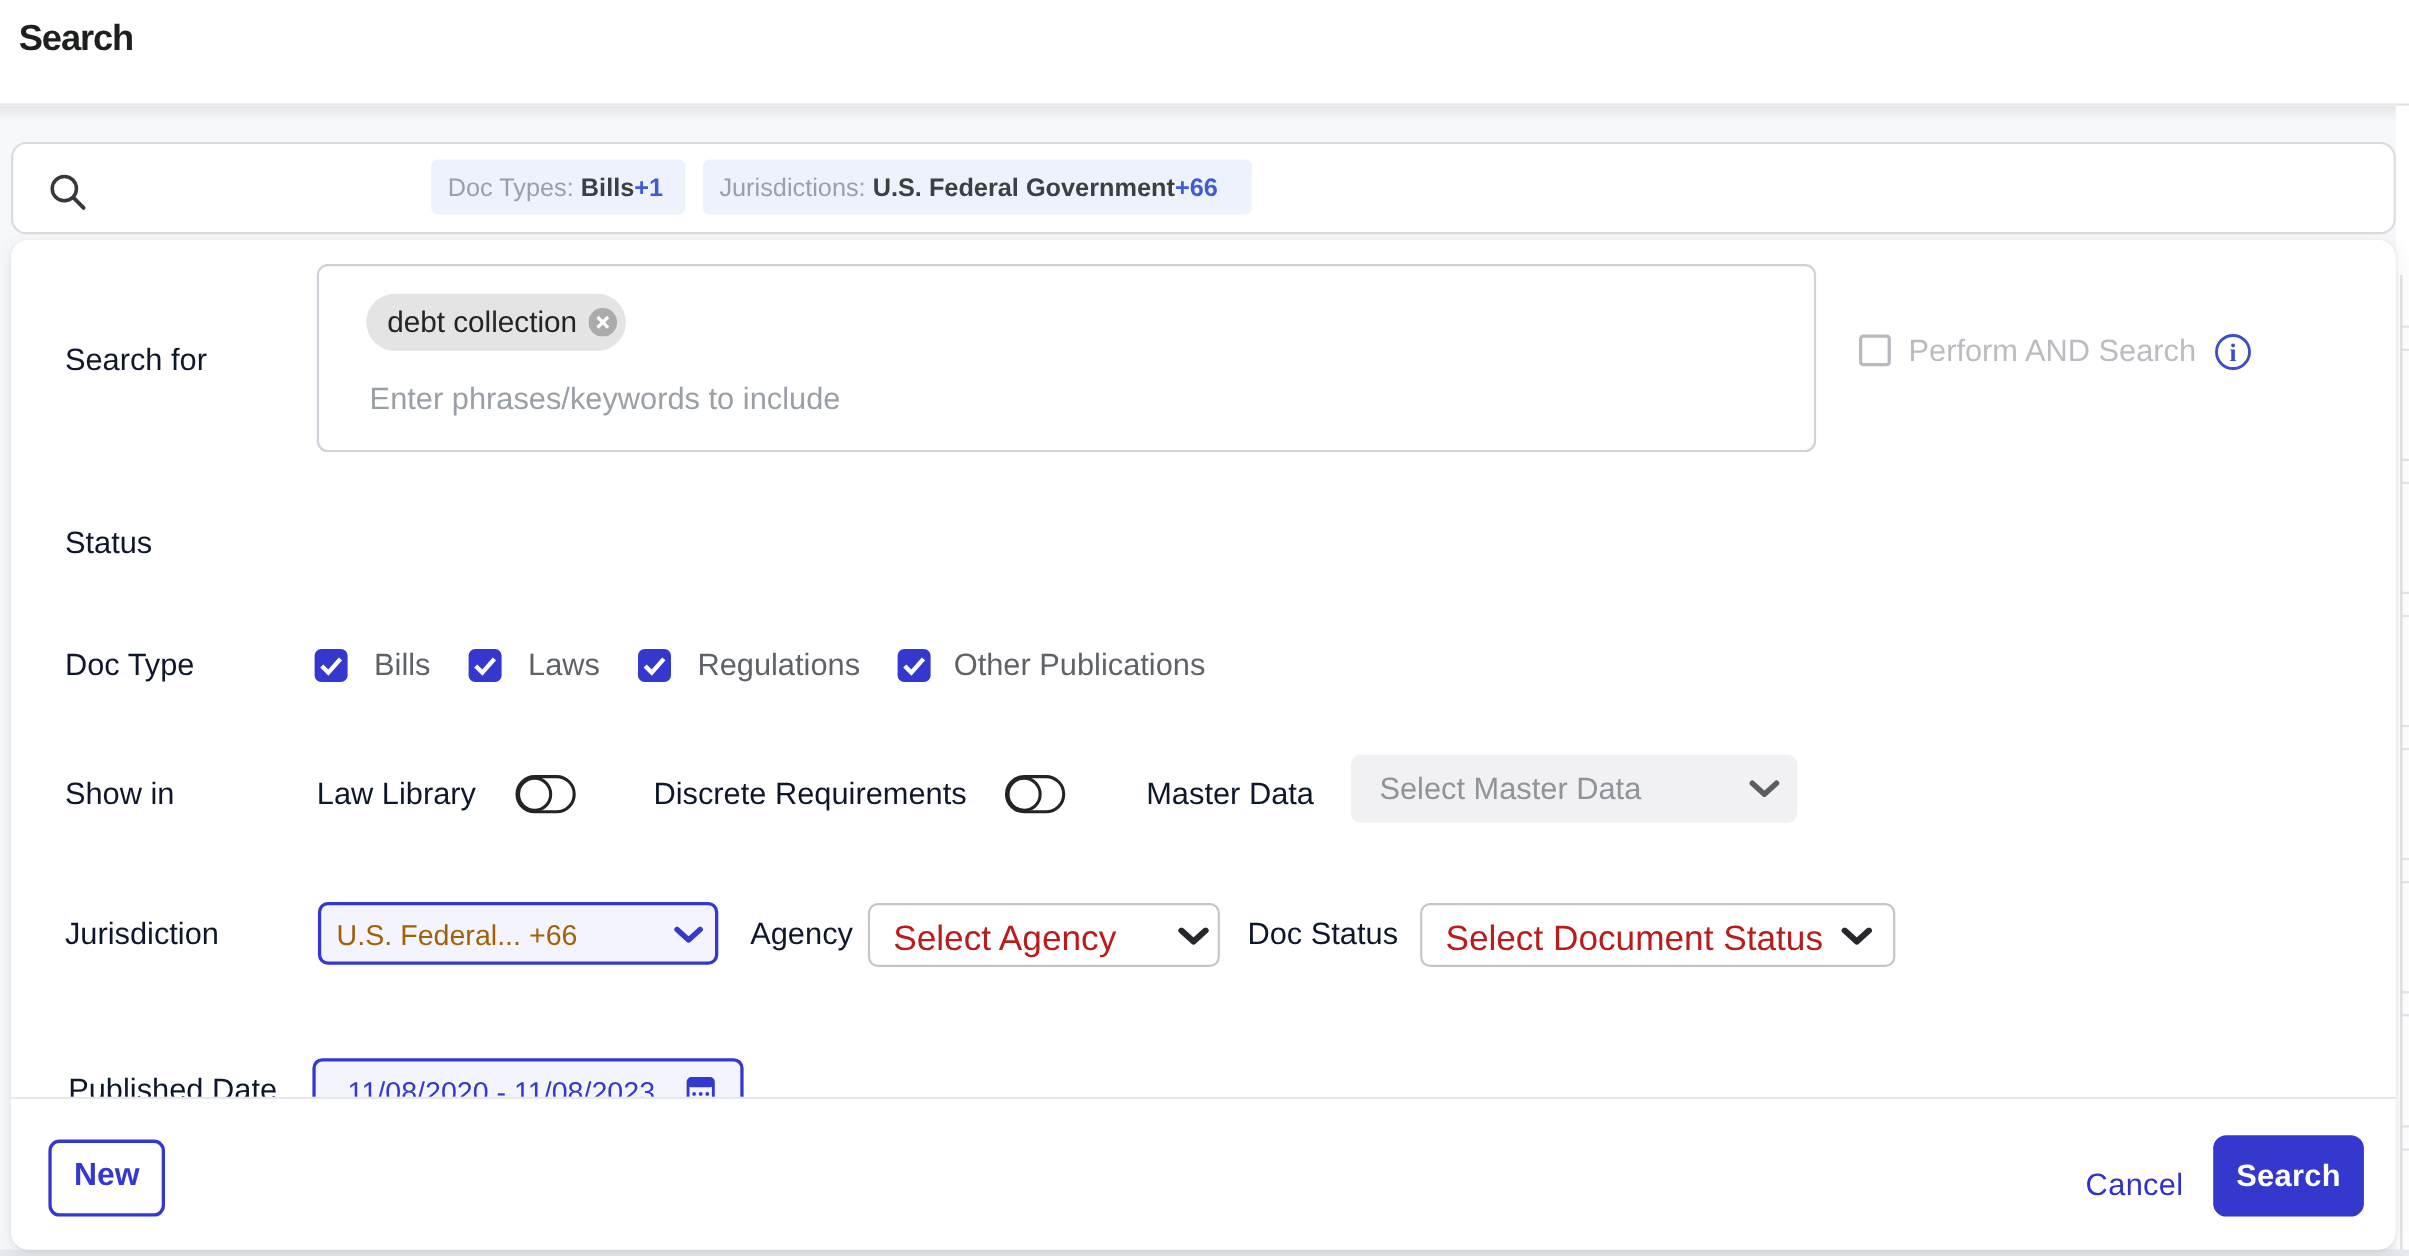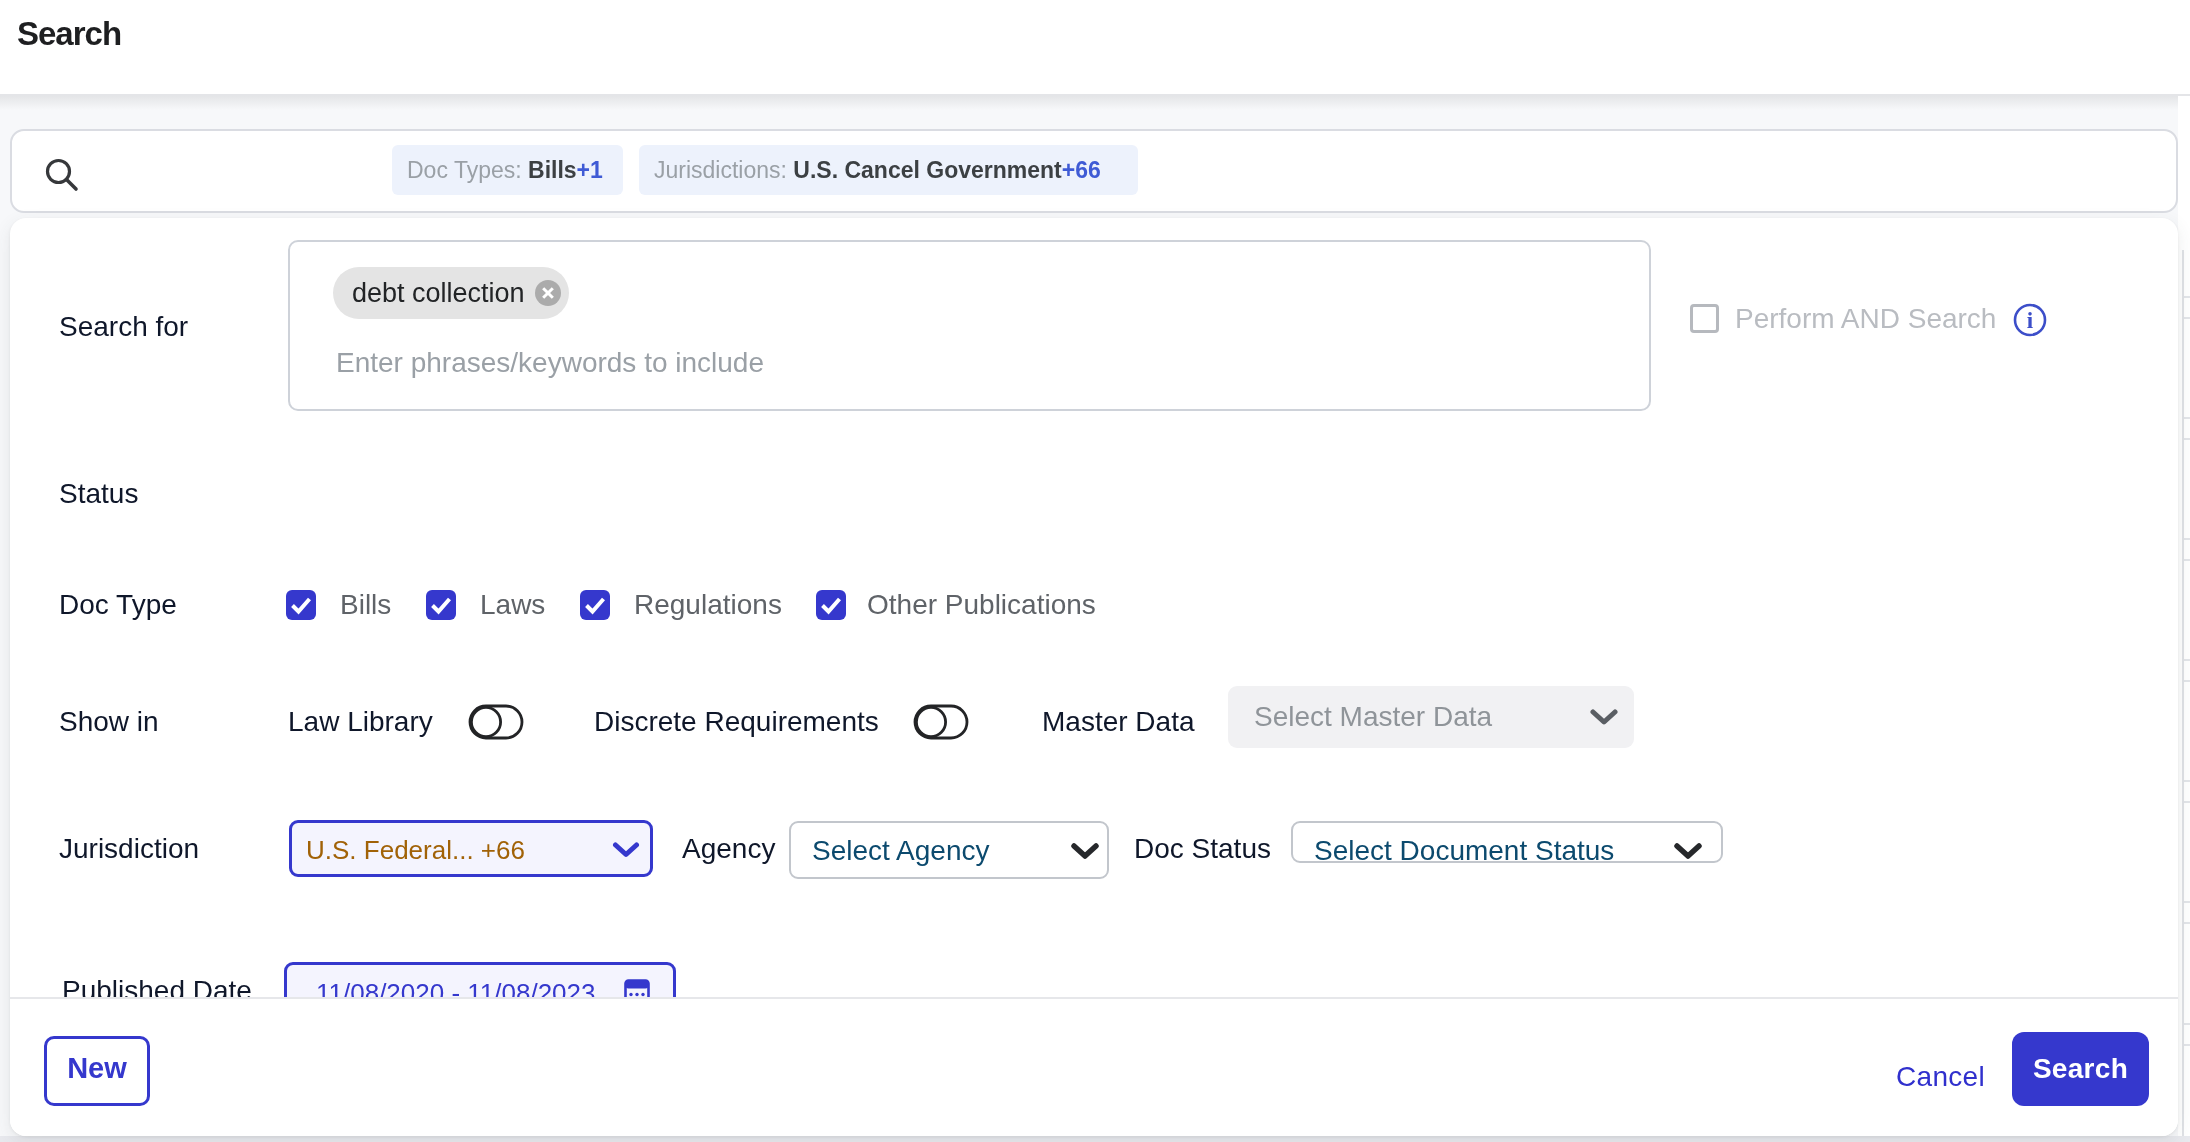--- a/index.html
+++ b/index.html
@@ -44,21 +44,21 @@
     font-size:27px; color:#222426; line-height:52px; padding:0 44px 0 19px; }
   #pillx { position:absolute; right:8px; top:13px; width:26px; height:26px; }
 
   
   .cb { position:absolute; width:30px; height:30px; background:#3538cd; border-radius:6px; }
   .cb svg { position:absolute; left:0; top:0; }
   .cbun { position:absolute; width:29px; height:29px; border:3px solid #b6b9be; border-radius:4px; background:#fff; }
 
   
   .sel { position:absolute; border-radius:9px; background:#fff; border:2px solid #c2c6cc;
-    font-size:28px; color:#0c4a6e; white-space:nowrap; }
+    font-size:32px; color:#b91c1c; white-space:nowrap; }
   .sel .txt { position:absolute; left:21px; }
   .chev { position:absolute; }
 
   
   #footer { left:0px; top:779px; width:2168px; height:139px; background:#fff;
     border-top:2px solid #e6e7ea; border-radius:0 0 16px 16px; }
   #newbtn { position:absolute; left:34px; top:37px; width:106px; height:70px; border:3px solid #3538cd;
     border-radius:10px; color:#3538cd; font-size:29px; font-weight:700; text-align:center; line-height:58px; }
   #cancel { position:absolute; left:1886px; top:62px; font-size:28px; color:#3030cd; font-weight:400; letter-spacing:0.3px; }
   #searchbtn { position:absolute; left:2002px; top:33px; width:137px; height:74px; background:#3538cd;
@@ -91,21 +91,21 @@
   <div id="header" class="abs">
       <div id="title">Search</div>
     </div>
 
   <div id="sbar" class="abs">
     <svg class="abs" style="left:31px;top:25px" width="38" height="38" viewBox="0 0 38 38">
       <circle cx="15.5" cy="15.5" r="11" fill="none" stroke="#36383b" stroke-width="3.2"></circle>
       <line x1="23.5" y1="23.5" x2="33" y2="33" stroke="#36383b" stroke-width="3.6" stroke-linecap="round"></line>
     </svg>
     <div class="chip" style="left:380px;width:231px">Doc Types: <b>Bills</b><span class="plus">+1</span></div>
-    <div class="chip" style="left:627px;width:499px">Jurisdictions: <b>U.S. Cancel Government</b><span class="plus">+66</span></div>
+    <div class="chip" style="left:627px;width:499px">Jurisdictions: <b>U.S. Federal Government</b><span class="plus">+66</span></div>
   </div>
 
   <div id="panel" class="abs">
     <div id="scrollarea">
 
       <div class="lbl" style="left:49px;top:93px">Search for</div>
       <div id="ta" class="abs">
         <div id="pill" class="abs">debt collection
           <svg id="pillx" viewBox="0 0 26 26">
               <circle cx="13" cy="13" r="13" fill="#ababab"></circle>
@@ -177,21 +177,21 @@
         </svg>
       </div>
       <div class="lbl" style="left:672px;top:615px">Agency</div>
       <div class="sel" style="left:779px;top:603px;width:320px;height:58px">
         <div class="txt" style="top:12px">Select Agency</div>
         <svg class="chev" style="left:279px;top:20px" width="30" height="17" viewBox="0 0 30 17">
           <polyline points="4,3 15,13 26,3" fill="none" stroke="#26282b" stroke-width="5.5" stroke-linecap="round" stroke-linejoin="round"></polyline>
         </svg>
       </div>
       <div class="lbl" style="left:1124px;top:615px">Doc Status</div>
-      <div class="sel" style="left:1281px;top:603px;width:432px;height:42px">
+      <div class="sel" style="left:1281px;top:603px;width:432px;height:58px">
         <div class="txt" style="top:12px">Select Document Status</div>
         <svg class="chev" style="left:380px;top:20px" width="30" height="17" viewBox="0 0 30 17">
           <polyline points="4,3 15,13 26,3" fill="none" stroke="#26282b" stroke-width="5.5" stroke-linecap="round" stroke-linejoin="round"></polyline>
         </svg>
       </div>
 
       <div class="lbl" style="left:52px;top:757px">Published Date</div>
       <div class="abs" style="left:274px;top:744px;width:392px;height:57px;background:#f4f4fe;border:3px solid #3538cd;border-radius:9px">
         <div class="ph" style="left:29px;top:13px;color:#3538cd;font-size:26px">11/08/2020 - 11/08/2023</div>
         <svg class="abs" style="left:336px;top:12px" width="28" height="28" viewBox="0 0 28 28">

